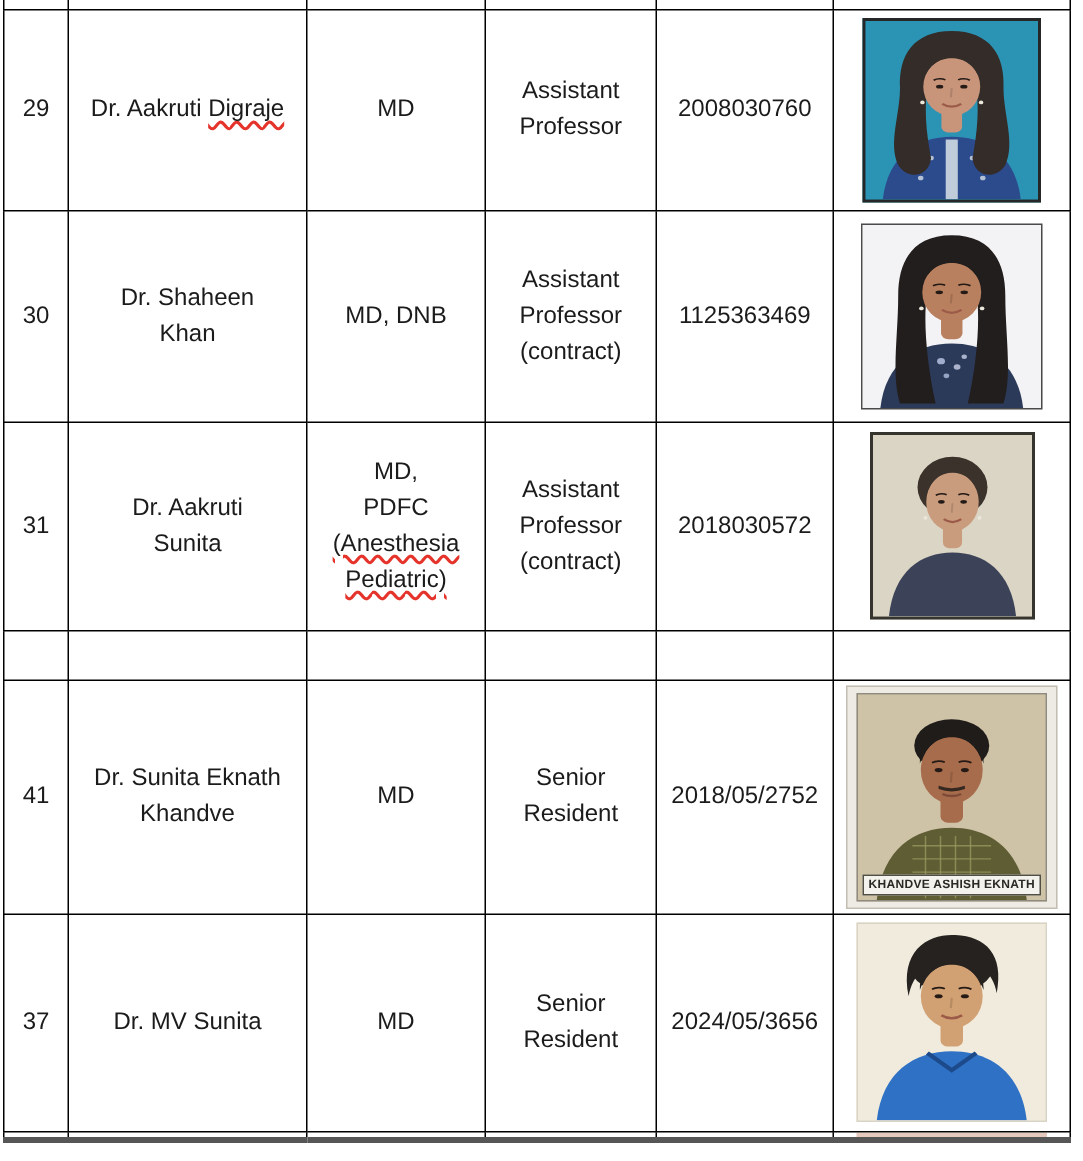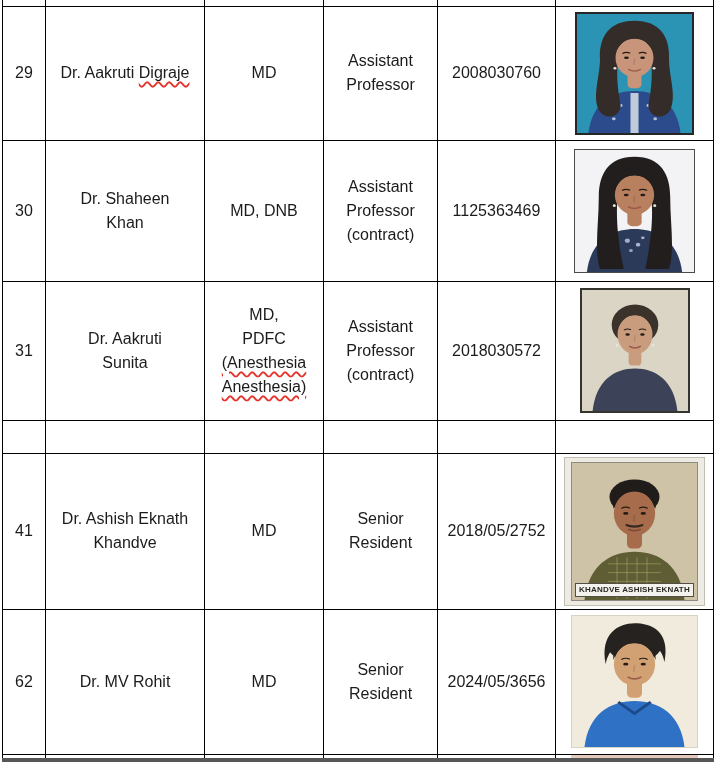--- a/index.html
+++ b/index.html
@@ -142,21 +142,21 @@
             <div class="line"><span>31</span></div>
           </td>
           <td>
             <div class="line"><span>Dr. Aakruti</span></div>
             <div class="line"><span>Sunita</span></div>
           </td>
           <td>
             <div class="line"><span>MD,</span></div>
             <div class="line"><span>PDFC</span></div>
             <div class="line"><span class="sq">(Anesthesia</span></div>
-            <div class="line"><span class="sq">Anesthesia)</span></div>
+            <div class="line"><span class="sq">Pediatric)</span></div>
           </td>
           <td>
             <div class="line"><span>Assistant</span></div>
             <div class="line"><span>Professor</span></div>
             <div class="line"><span>(contract)</span></div>
           </td>
           <td>
             <div class="line"><span>2018030572</span></div>
           </td>
           <td>
@@ -186,21 +186,21 @@
           <td></td>
           <td></td>
           <td></td>
           <td></td>
         </tr>
         <tr style="height: 156px;">
           <td>
             <div class="line"><span>41</span></div>
           </td>
           <td>
-            <div class="line"><span>Dr. Ashish Eknath</span></div>
+            <div class="line"><span>Dr. Sunita Eknath</span></div>
             <div class="line"><span>Khandve</span></div>
           </td>
           <td>
             <div class="line"><span>MD</span></div>
           </td>
           <td>
             <div class="line"><span>Senior</span></div>
             <div class="line"><span>Resident</span></div>
           </td>
           <td>
@@ -232,24 +232,24 @@
     <path d="M43,55.5 Q50,58.5 57,55.5 L57,57.5 Q50,60.5 43,57.5 Z" fill="#201c19" opacity="0.85"></path>
                   <path d="M45,60.5 Q50,63 55,60.5" stroke="#7e4a38" stroke-width="1.4" fill="none"></path>
   </svg>
                 <div class="photo-caption" style="background: rgb(243, 242, 236); color: rgb(43, 41, 35); border: 1px solid rgb(81, 78, 68);">KHANDVE ASHISH EKNATH</div>
               </div>
             </div>
           </td>
         </tr>
         <tr style="height: 145px;">
           <td>
-            <div class="line"><span>62</span></div>
-          </td>
-          <td>
-            <div class="line"><span>Dr. MV Rohit</span></div>
+            <div class="line"><span>37</span></div>
+          </td>
+          <td>
+            <div class="line"><span>Dr. MV Sunita</span></div>
           </td>
           <td>
             <div class="line"><span>MD</span></div>
           </td>
           <td>
             <div class="line"><span>Senior</span></div>
             <div class="line"><span>Resident</span></div>
           </td>
           <td>
             <div class="line"><span>2024/05/3656</span></div>

